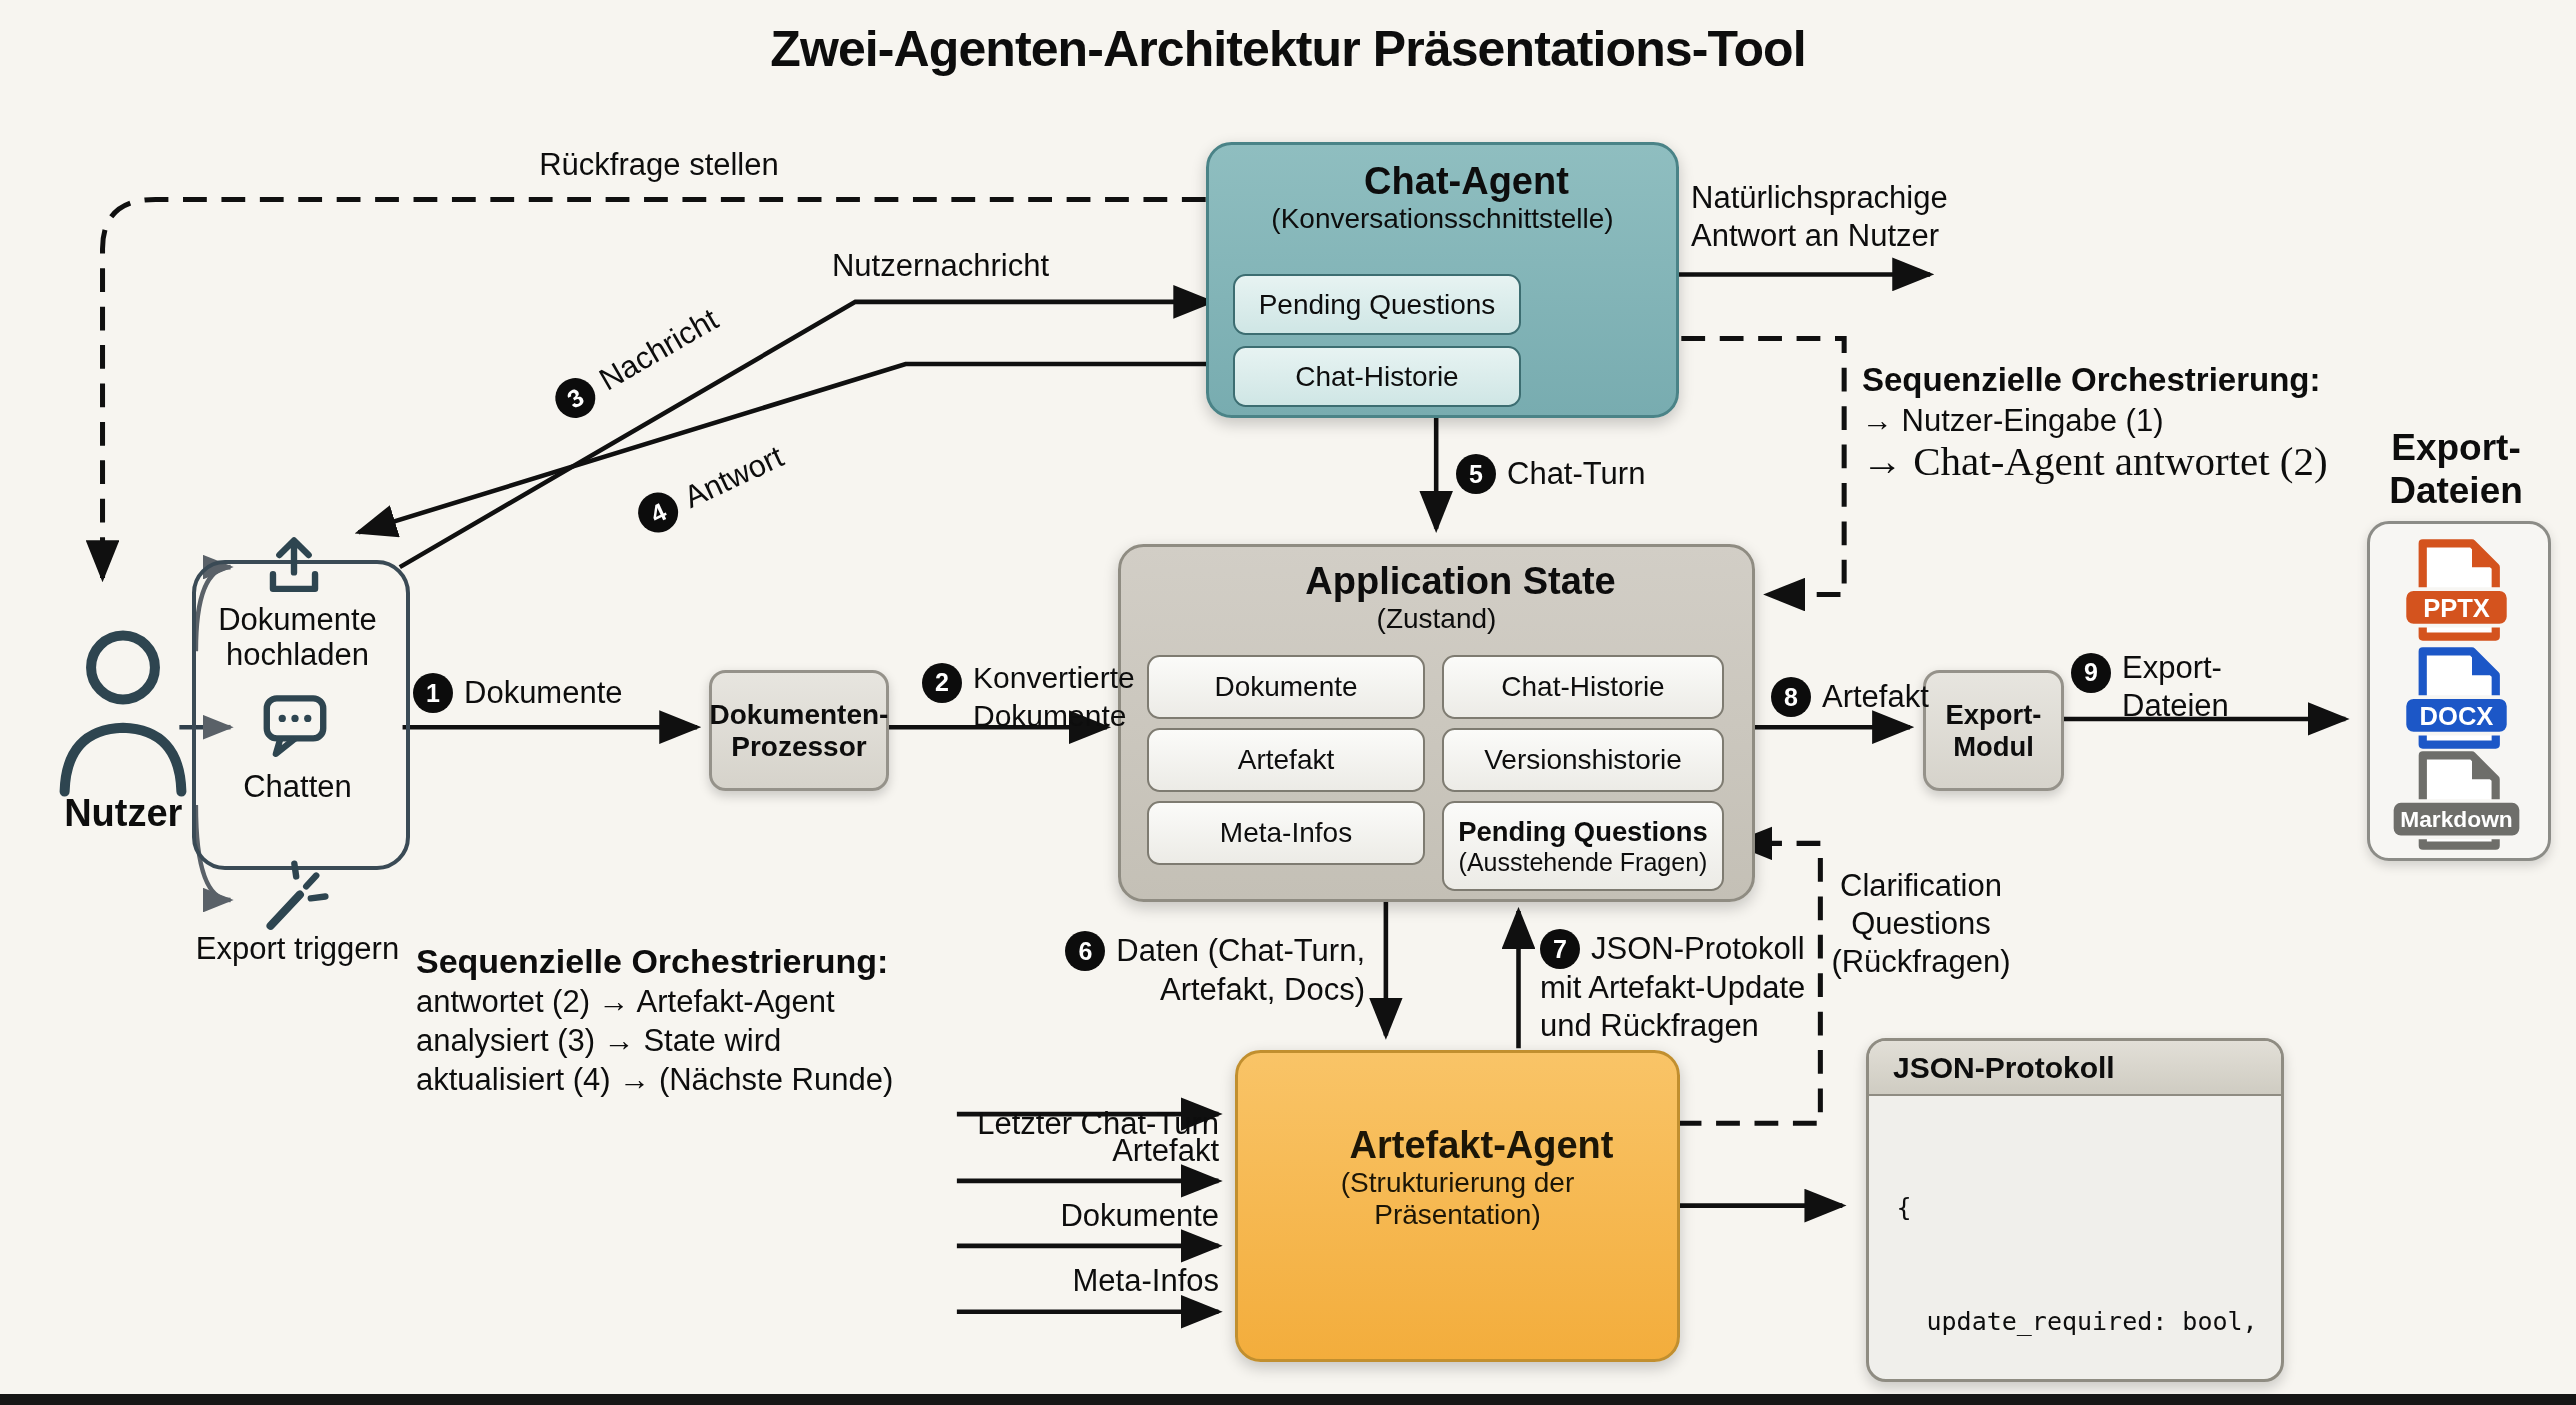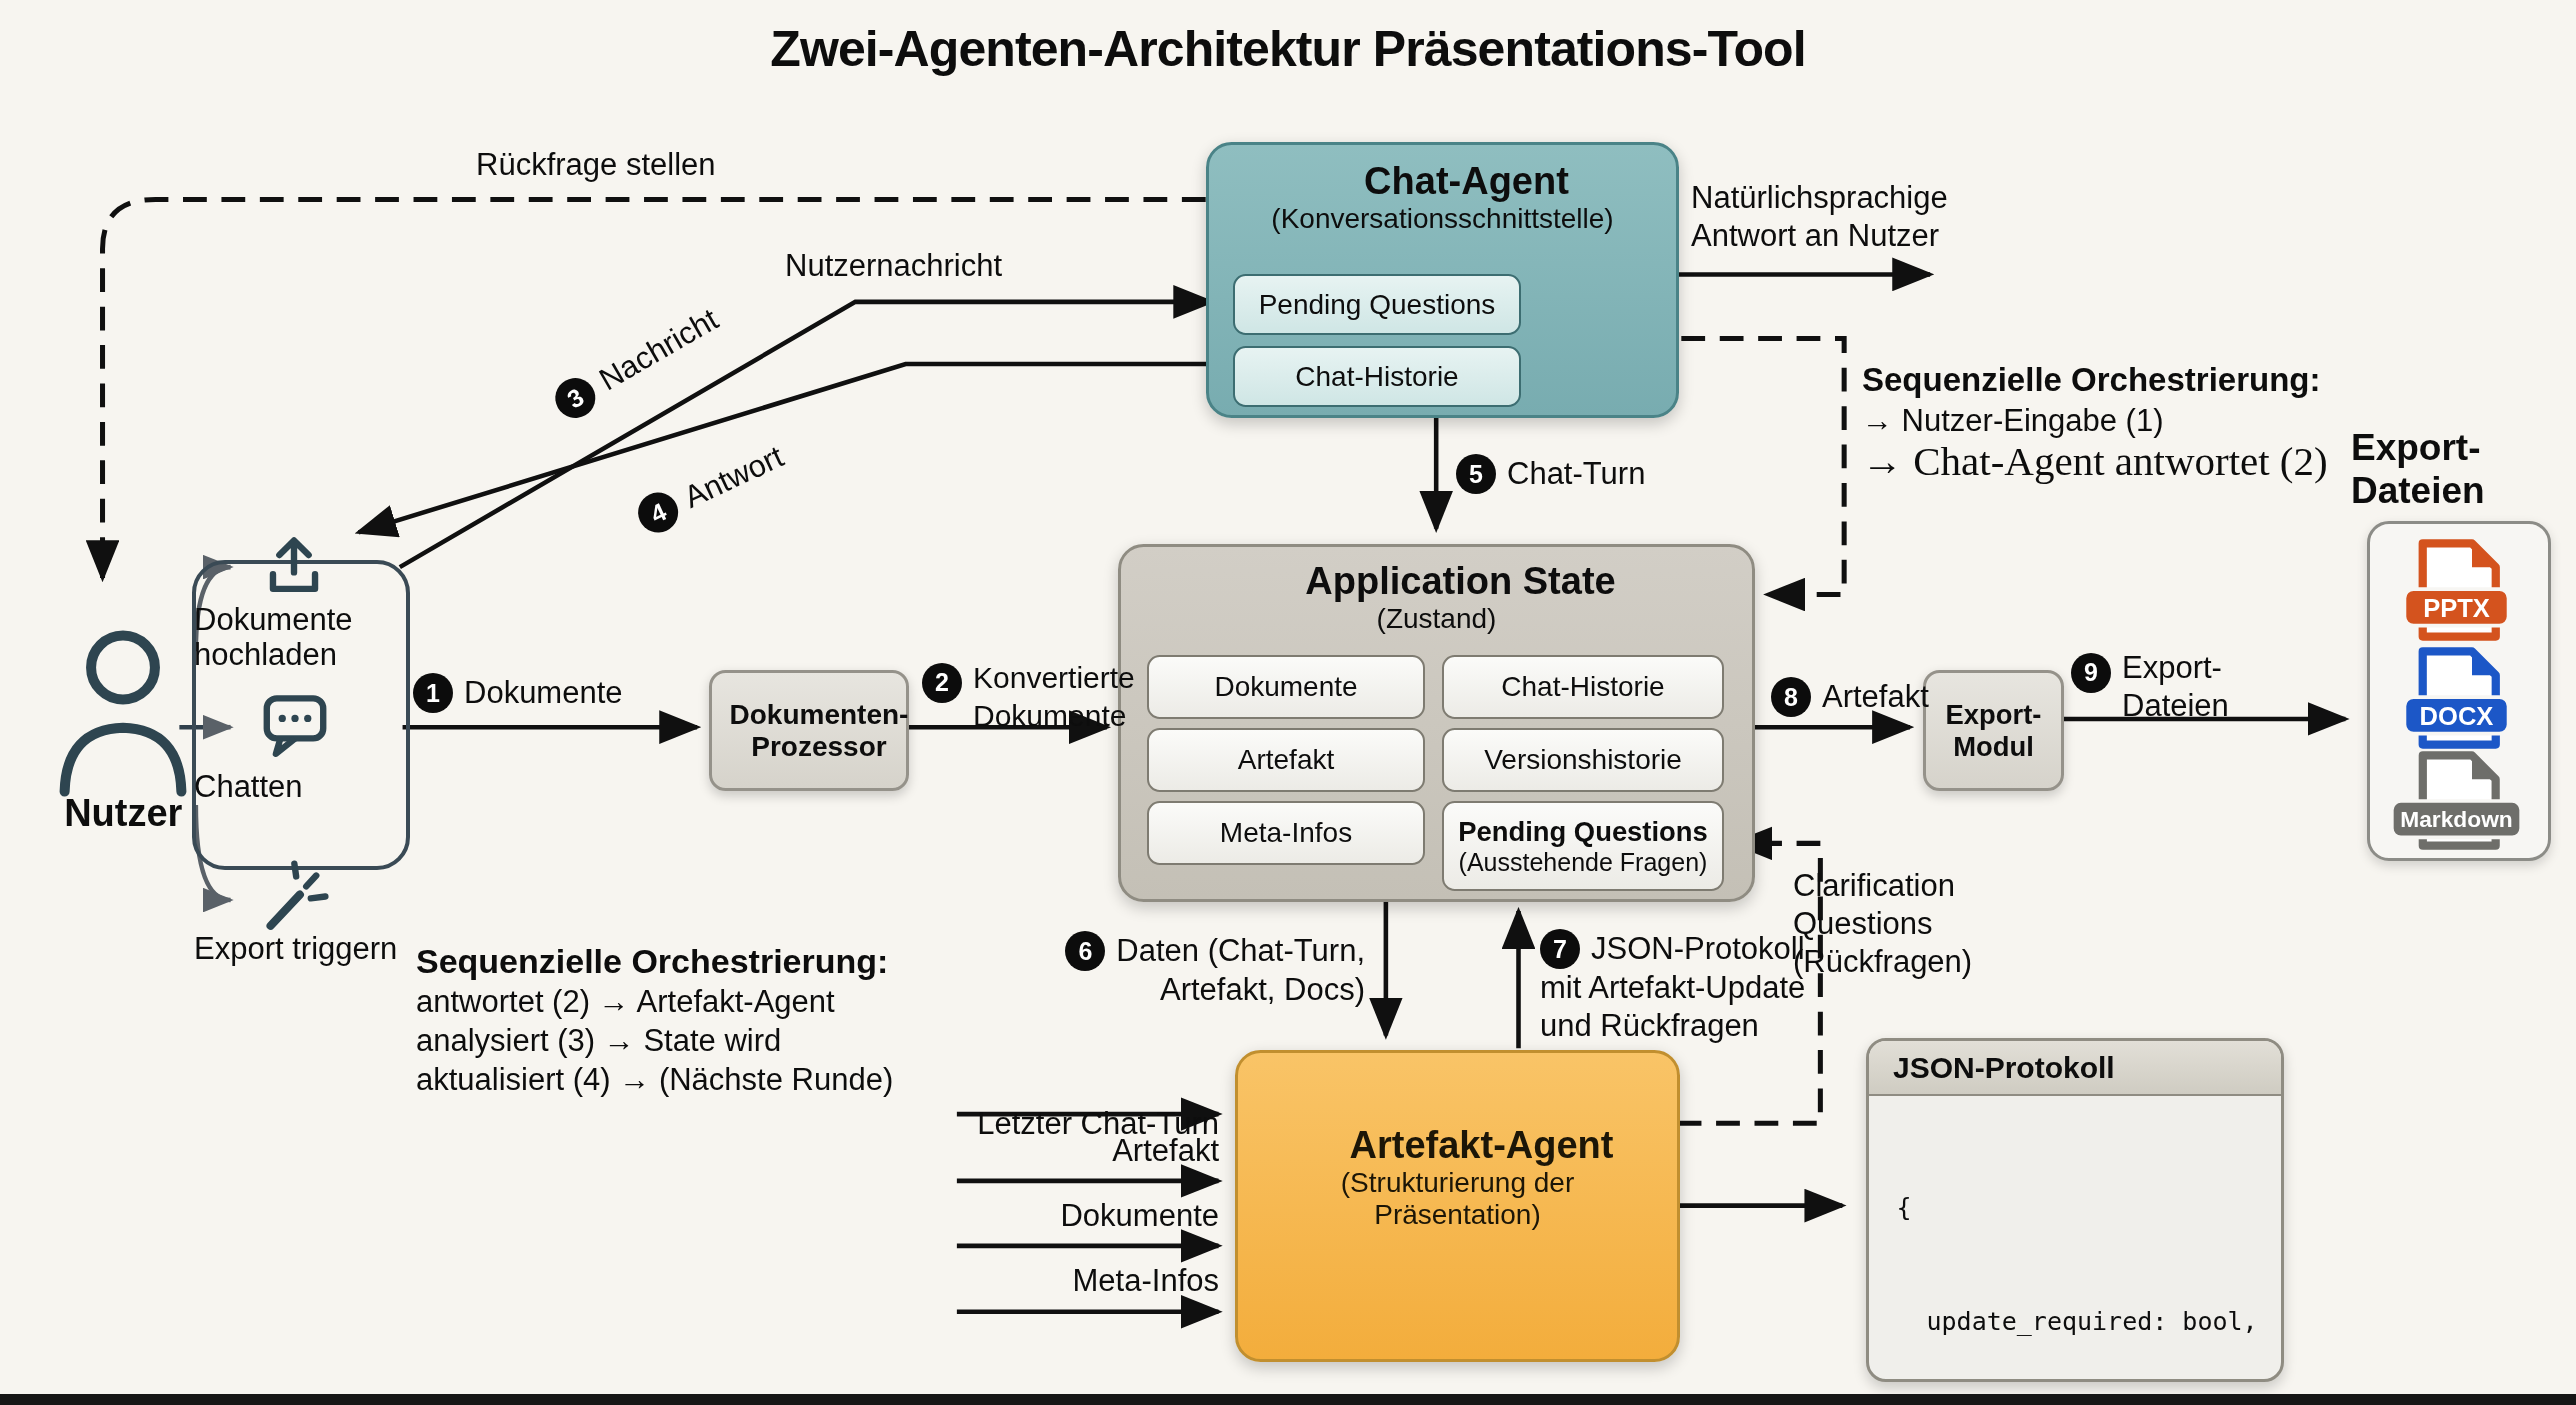--- a/index.html
+++ b/index.html
@@ -1,19 +1,19 @@
 <!DOCTYPE html>
 <html style="font-size:14.6px"><head>
 <meta charset="utf-8">
 <style>
   html,body{margin:0;padding:0;background:#f7f5f0;}
   #canvas{position:relative;width:2576px;height:1405px;background:#f7f5f0;overflow:hidden;
           font-family:"Liberation Sans",sans-serif;color:#0d0d0d;}
   .abs{position:absolute;}
-  .ctr{text-align:left;}
+  .ctr{text-align:center;}
   .rgt{text-align:right;}
   #title{left:0;top:20px;width:2576px;font-size:50px;font-weight:bold;text-align:center;letter-spacing:-0.9px;}
   
   .lbl{font-size:31px;line-height:38px;}
   
   .badge{display:inline-flex;align-items:center;justify-content:center;flex:none;
          width:40px;height:40px;border-radius:50%;background:#0c0c0c;color:#fff;
          font-size:25px;font-weight:bold;margin-right:11px;}
   .badge-row{display:flex;align-items:center;font-size:31px;}
   
@@ -133,21 +133,21 @@
   <div class="innerbox abs" style="left:1147px;top:655px;width:274px;height:60px;">Dokumente</div>
   <div class="innerbox abs" style="left:1442px;top:655px;width:278px;height:60px;">Chat-Historie</div>
   <div class="innerbox abs" style="left:1147px;top:728px;width:274px;height:60px;">Artefakt</div>
   <div class="innerbox abs" style="left:1442px;top:728px;width:278px;height:60px;">Versionshistorie</div>
   <div class="innerbox abs" style="left:1147px;top:801px;width:274px;height:60px;">Meta-Infos</div>
   <div class="innerbox abs" style="left:1442px;top:801px;width:278px;height:86px;">
     <div style="font-size:27.4px;font-weight:600;">Pending Questions</div>
     <div style="font-size:25px;">(Ausstehende Fragen)</div>
   </div>
 
-  <div class="graybox" style="left:709px;top:670px;width:174px;height:115px;padding-left:20px;">
+  <div class="graybox" style="left:709px;top:670px;width:174px;height:115px;">
     <div>Dokumenten-</div>
     <div>Prozessor</div>
   </div>
   <div class="graybox" style="left:1923px;top:670px;width:135px;height:115px;font-size:27.4px;">
     <div>Export-</div>
     <div>Modul</div>
   </div>
 
   <div class="abs bigbox agent" style="left:1235px;top:1050px;width:439px;height:306px;">
     <div class="boxtitle" style="margin-top:71px;color:#1c1607;">Artefakt-Agent</div>

